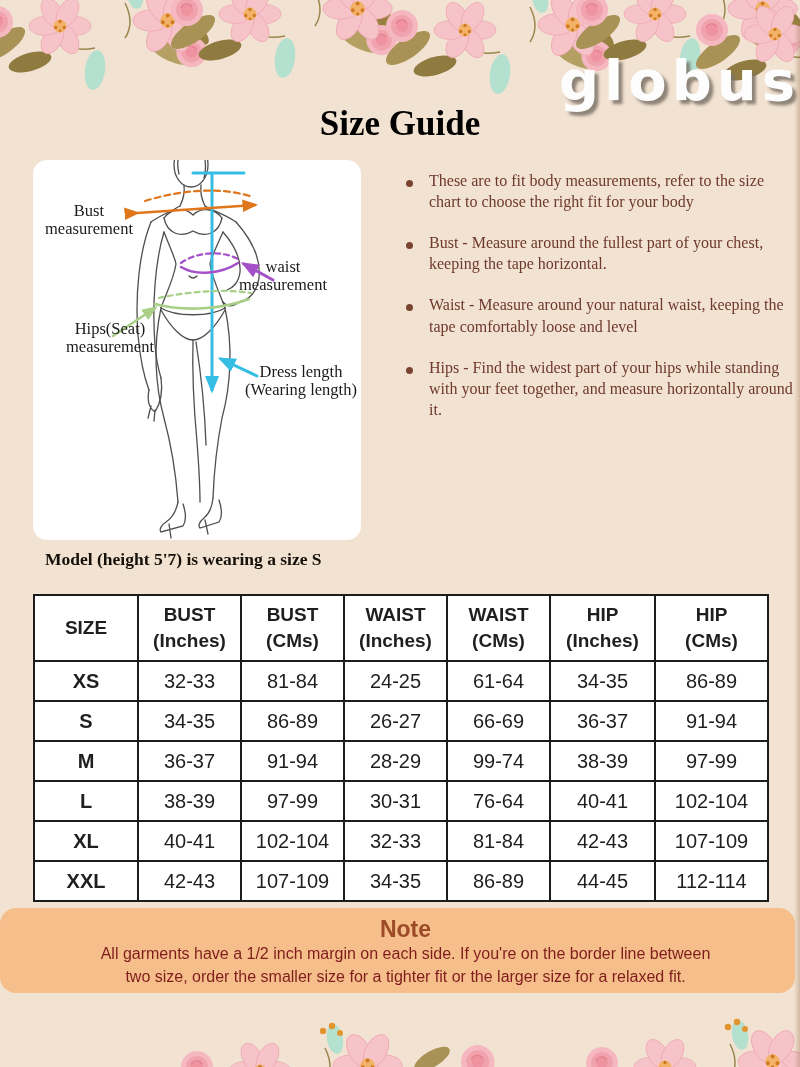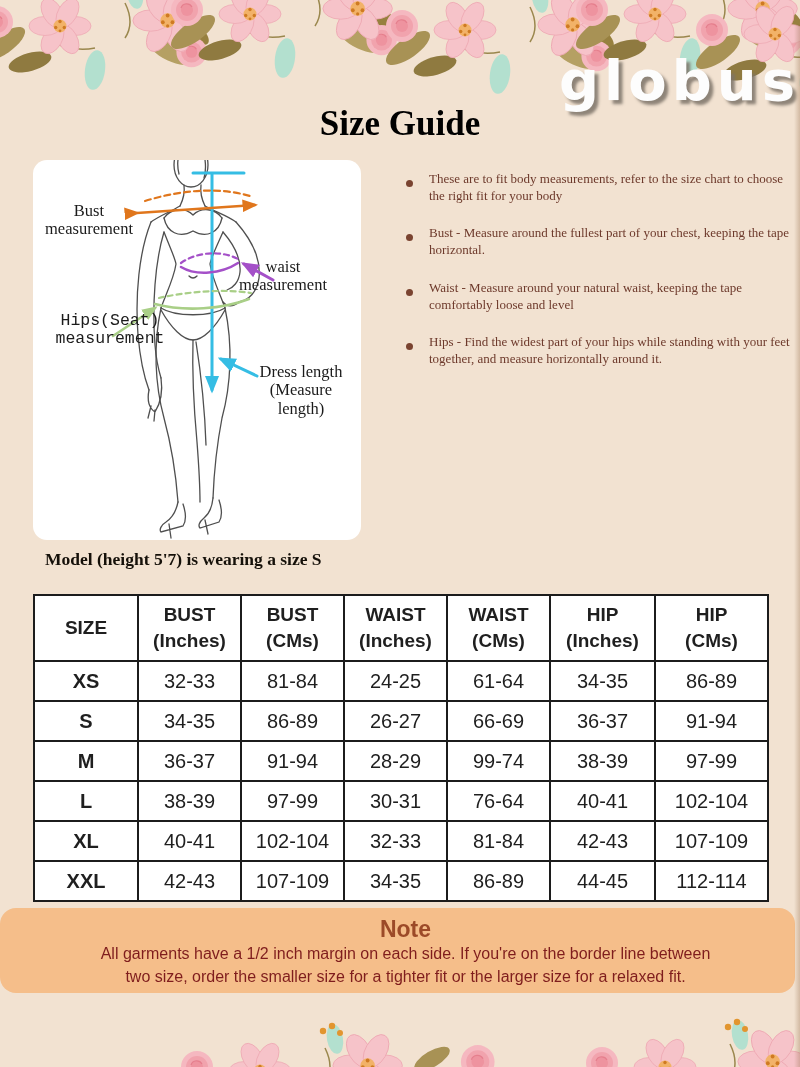--- a/index.html
+++ b/index.html
@@ -32,27 +32,27 @@
     position:absolute; left:33px; top:160px; width:328px; height:380px;
     background:#ffffff; border-radius:14px;
   }
   .diagram-box svg { position:absolute; left:0; top:0; }
   .diag-label {
     position:absolute; text-align:center; color:#1b1b1b;
     font-family:"Liberation Serif", serif; font-size:16.5px; line-height:1.12;
   }
   .lbl-bust  { left:5px;   top:42px;  width:102px; }
   .lbl-waist { left:200px; top:98px;  width:100px; }
-  .lbl-hips  { left:18px;  top:152px; width:118px;font-family:Liberation Mono, monospace; }
+  .lbl-hips  { left:18px;  top:160px; width:118px; }
   .lbl-dress { left:212px; top:203px; width:112px; }
   
   .instructions {
     position:absolute; left:402px; top:170px; width:392px;
     color:#6d392b; font-family:"Liberation Serif", serif;
-    font-size:13px; line-height:1.32; list-style:none;
+    font-size:16px; line-height:1.32; list-style:none;
   }
   .instructions li { position:relative; padding-left:27px; margin-bottom:20px; }
   .instructions li::before {
     content:""; position:absolute; left:4px; top:10px;
     width:7px; height:7px; border-radius:50%; background:#7a4330;
   }
   
   .model-note {
     position:absolute; left:45px; top:549px;
     color:#151009; font-weight:bold; font-size:17.5px;
@@ -211,21 +211,21 @@
     <div class="diag-label lbl-waist">
       <div>waist</div>
       <div>measurement</div>
     </div>
     <div class="diag-label lbl-hips">
       <div>Hips(Seat)</div>
       <div>measurement</div>
     </div>
     <div class="diag-label lbl-dress">
       <div>Dress length</div>
-      <div>(Measure length)</div>
+      <div>(Wearing length)</div>
     </div>
   </div>
 
   <ul class="instructions">
     <li>These are to fit body measurements, refer to the size chart to choose the right fit for your body</li>
     <li>Bust - Measure around the fullest part of your chest, keeping the tape horizontal.</li>
     <li>Waist - Measure around your natural waist, keeping the tape comfortably loose and level</li>
     <li>Hips - Find the widest part of your hips while standing with your feet together, and measure horizontally around it.</li>
   </ul>
 

